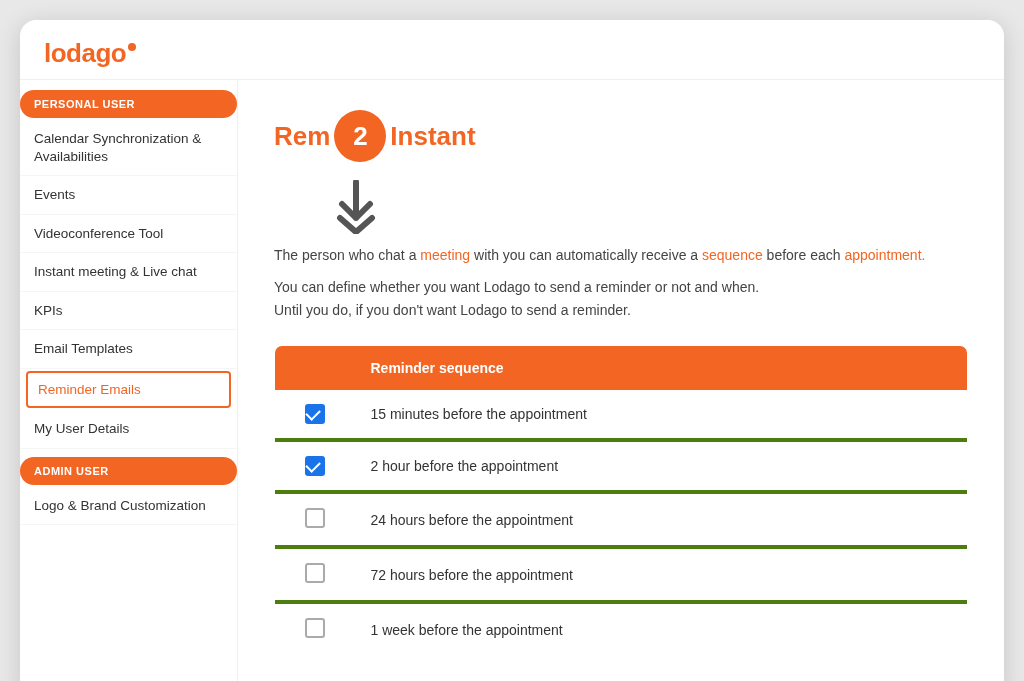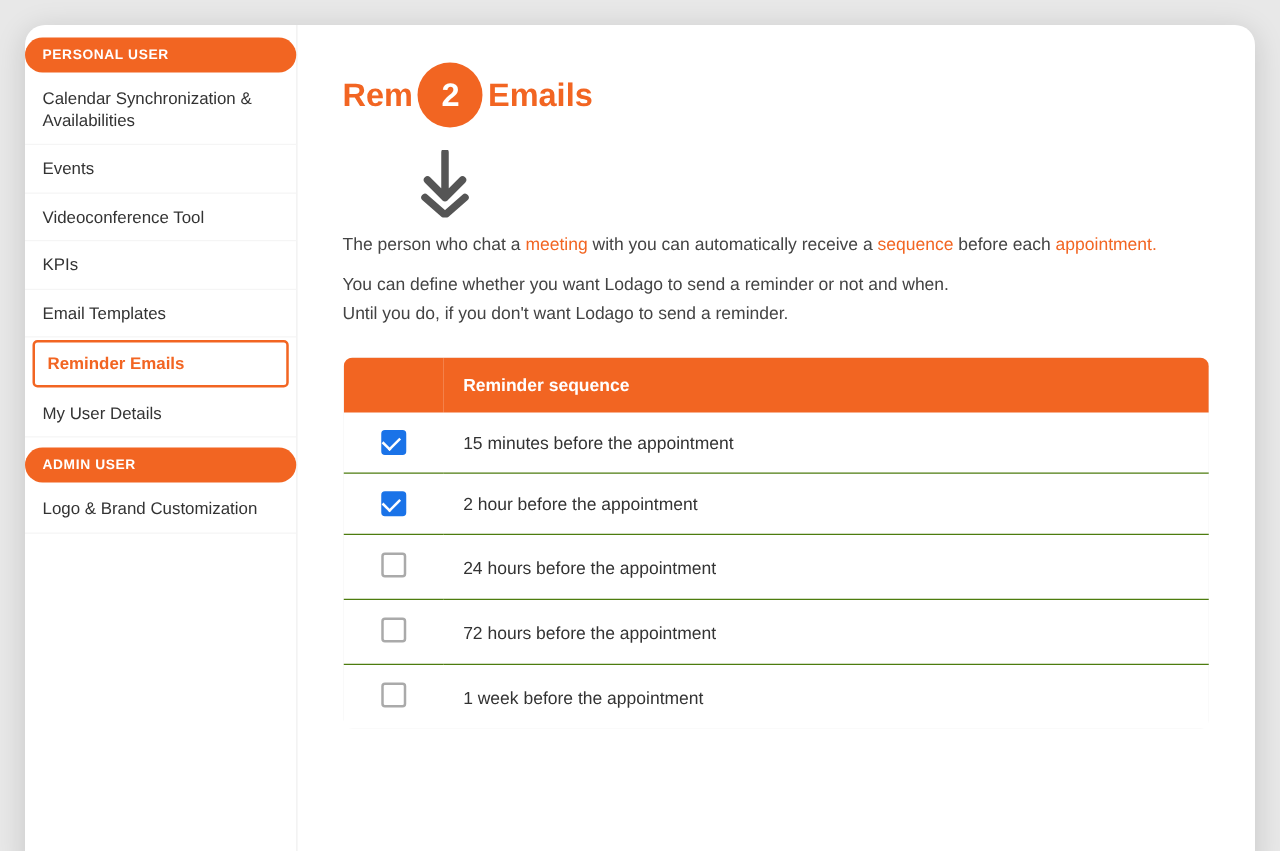--- a/index.html
+++ b/index.html
@@ -68,21 +68,21 @@
       padding: 10px 14px;
       font-size: 13.5px;
       color: #333;
       cursor: pointer;
       border-bottom: 1px solid #f5f5f5;
       line-height: 1.3;
     }
     .sidebar-item.active {
       border: 2px solid #f26522;
       color: #f26522;
-      font-weight: 700;
+      font-weight: 400;
       border-radius: 4px;
       margin: 2px 6px;
       padding: 8px 10px;
     }
     .content {
       flex: 1;
       padding: 30px 36px;
       overflow-y: auto;
     }
     .page-header {
@@ -158,21 +158,21 @@
       font-weight: 600;
       font-size: 14px;
       padding: 14px 16px;
       text-align: left;
     }
     .reminder-table thead th:first-child {
       width: 80px;
       text-align: center;
     }
     .reminder-table tbody tr {
-      border-bottom: 1px solid #4d7c0f;
+      border-bottom: 4px solid #4d7c0f;
     }
     .reminder-table tbody tr:last-child {
       border-bottom: none;
     }
     .reminder-table tbody td {
       padding: 14px 16px;
       font-size: 14px;
       color: #333;
     }
     .reminder-table tbody td:first-child {
@@ -200,40 +200,47 @@
       border-left: 2.5px solid #fff;
       border-bottom: 2.5px solid #fff;
       transform: rotate(-45deg) translateY(-2px);
       display: block;
     }
   </style>
 </head>
 <body>
 
 <div class="window">
+  <div class="top-bar">
+    <div class="logo">
+      <span class="logo-text">lodago</span>
+      <span class="logo-dot"></span>
+    </div>
+  </div>
   <div class="main-layout">
 
     <div class="sidebar">
       <div class="sidebar-section-header">PERSONAL USER</div>
       <div class="sidebar-item">Calendar Synchronization &amp; Availabilities</div>
       <div class="sidebar-item">Events</div>
       <div class="sidebar-item">Videoconference Tool</div>
+      <div class="sidebar-item">Instant meeting &amp; Live chat</div>
       <div class="sidebar-item">KPIs</div>
       <div class="sidebar-item">Email Templates</div>
       <div class="sidebar-item active">Reminder Emails</div>
       <div class="sidebar-item">My User Details</div>
       <div class="sidebar-section-header" style="margin-top:8px;">ADMIN USER</div>
       <div class="sidebar-item">Logo &amp; Brand Customization</div>
     </div>
 
     <div class="content">
       <div class="page-header">
         <span class="page-title-prefix">Rem</span>
         <div class="step-badge">2</div>
-        <span class="page-title">Emails</span>
+        <span class="page-title">Instant</span>
       </div>
 
       <div class="arrow-down">
         <svg class="arrow-icon" viewBox="0 0 44 54" fill="none" xmlns="http://www.w3.org/2000/svg">
           <path d="M22 2 L22 38 M22 38 L8 24 M22 38 L36 24" stroke="#555" stroke-width="6" stroke-linecap="round" stroke-linejoin="round"></path>
           <path d="M6 38 L22 52 L38 38" stroke="#555" stroke-width="6" stroke-linecap="round" stroke-linejoin="round"></path>
         </svg>
       </div>
 
       <p class="description">

